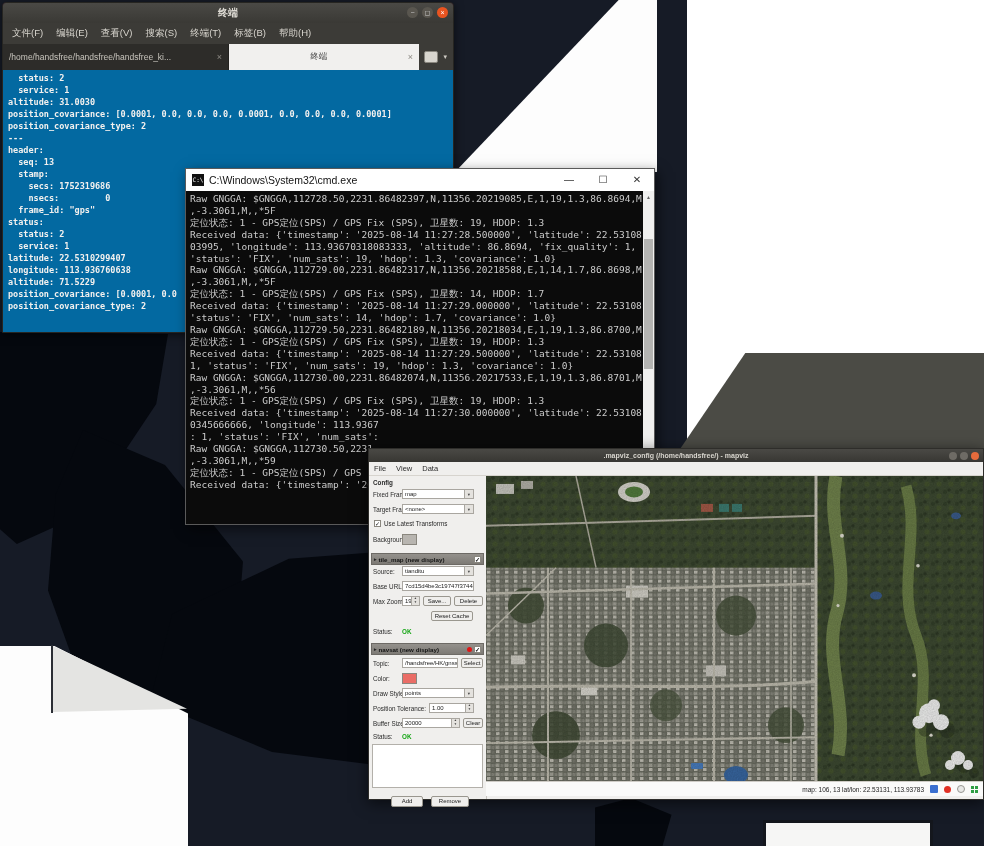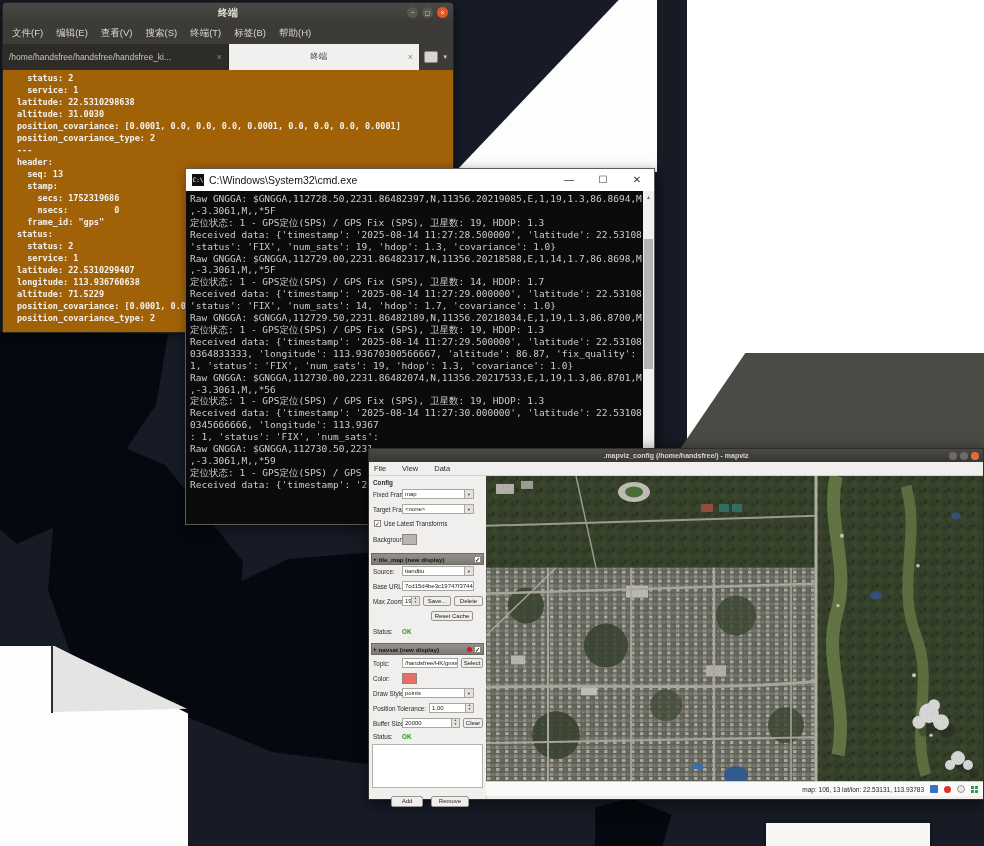--- a/index.html
+++ b/index.html
@@ -32,22 +32,22 @@
   .term-tabbar{position:absolute;left:0;top:41px;right:0;height:26px;background:#3c3b37;display:flex;}
   .term-tab{box-sizing:border-box;height:26px;display:flex;align-items:center;
         padding:0 6px;font-size:8.5px;}
   .term-tab.inactive{width:226px;background:#2d2c29;color:#c8c5bd;border-right:1px solid #23221f;}
   .term-tab.active{width:190px;background:#f1f0ee;color:#3c3c3c;justify-content:center;}
   .term-tab .lbl{white-space:nowrap;overflow:hidden;text-overflow:ellipsis;flex:1;}
   .term-tab .x{margin-left:5px;color:#8d8a84;font-size:9px;}
   .term-tabtools{flex:1;display:flex;align-items:center;justify-content:flex-end;gap:5px;padding-right:6px;}
   .newterm-icon{width:12px;height:10px;background:#d8d5ce;border:1px solid #8a877f;border-radius:2px;}
   .term-caret{color:#cfccc4;font-size:7px;}
-  .term-body{position:absolute;left:0;top:67px;right:0;bottom:0;background:#a16207;
-        padding:2px 0 0 14px;}
+  .term-body{position:absolute;left:0;top:67px;right:0;bottom:0;background:#0369a1;
+        padding:2px 0 0 5px;}
   .term-line{font-family:"DejaVu Sans Mono",monospace;font-size:8.5px;line-height:12px;
         font-weight:bold;color:#f3f1ef;white-space:pre;}
 
   
   .cmd{left:185px;top:168px;width:470px;height:357px;z-index:20;background:#0b0b0b;
        border:1px solid #5a5a5a;box-shadow:3px 4px 12px rgba(0,0,0,.55);}
   .cmd-titlebar{position:absolute;left:0;top:0;right:0;height:22px;background:#ffffff;
        display:flex;align-items:center;}
   .cmd-icon{width:12px;height:12px;background:#111;margin:0 5px 0 6px;color:#fff;
        font-family:"DejaVu Sans Mono",monospace;font-size:6px;line-height:12px;text-align:center;}
@@ -63,21 +63,21 @@
   
   .mapviz{left:368px;top:448px;width:616px;height:352px;z-index:30;background:#f0efed;
        border:1px solid #2e2d2a;box-shadow:0 3px 14px rgba(0,0,0,.6);}
   .mv-titlebar{position:absolute;left:0;top:0;right:0;height:13px;
        background:linear-gradient(#4a4945,#383733);display:flex;align-items:center;justify-content:center;}
   .mv-title{font-size:7px;color:#d8d5ce;font-weight:bold;}
   .mv-btns{position:absolute;right:4px;top:2.5px;display:flex;gap:3px;}
   .mvbtn{width:8px;height:8px;border-radius:50%;background:#6e6b65;}
   .mvbtn.close{background:#e66b3c;}
   .mv-menubar{position:absolute;left:0;top:13px;right:0;height:13px;background:#f0efed;
-       border-bottom:1px solid #d7d4ce;display:flex;align-items:center;gap:16px;padding-left:5px;}
+       border-bottom:1px solid #d7d4ce;display:flex;align-items:center;gap:10px;padding-left:5px;}
   .mv-menu-item{font-size:7.5px;color:#2c2c2c;}
   .mv-panel{position:absolute;left:0;top:27px;width:117px;bottom:0;background:#f0efed;
        border-right:1px solid #c7c4be;}
   .p-label{position:absolute;left:4px;font-size:6.3px;color:#2a2a2a;white-space:nowrap;}
   .p-combo,.p-field,.p-spin{position:absolute;left:33px;width:72px;height:10px;box-sizing:border-box;
        background:#fff;border:1px solid #a9a6a0;font-size:6px;color:#222;display:flex;align-items:center;}
   .p-combo .val,.p-field .val,.p-spin .val{flex:1;padding-left:2px;white-space:nowrap;overflow:hidden;}
   .arrowbox{width:8px;height:100%;background:#e4e2de;border-left:1px solid #a9a6a0;
        font-size:4.5px;line-height:9px;text-align:center;color:#444;}
   .spinbox{width:7px;height:100%;background:#e4e2de;border-left:1px solid #a9a6a0;
@@ -167,21 +167,20 @@
     </div>
     <div class="term-tabtools">
       <div class="newterm-icon"></div>
       <span class="term-caret">▾</span>
     </div>
   </div>
   <div class="term-body">
 
   <div class="term-line">  status: 2</div>
       <div class="term-line">  service: 1</div>
-      <div class="term-line">latitude: 22.5310298638</div>
       <div class="term-line">altitude: 31.0030</div>
       <div class="term-line">position_covariance: [0.0001, 0.0, 0.0, 0.0, 0.0001, 0.0, 0.0, 0.0, 0.0001]</div>
       <div class="term-line">position_covariance_type: 2</div>
       <div class="term-line">---</div>
       <div class="term-line">header:</div>
       <div class="term-line">  seq: 13</div>
       <div class="term-line">  stamp:</div>
       <div class="term-line">    secs: 1752319686</div>
       <div class="term-line">    nsecs:         0</div>
       <div class="term-line">  frame_id: "gps"</div>
@@ -203,30 +202,30 @@
     <div class="cmd-btn">—</div>
     <div class="cmd-btn">☐</div>
     <div class="cmd-btn">✕</div>
   </div>
   <div class="cmd-body">
 
   <div class="cmd-line">Raw GNGGA: $GNGGA,112728.50,2231.86482397,N,11356.20219085,E,1,19,1.3,86.8694,M</div>
       <div class="cmd-line">,-3.3061,M,,*5F</div>
       <div class="cmd-line">定位状态: 1 - GPS定位(SPS) / GPS Fix (SPS), 卫星数: 19, HDOP: 1.3</div>
       <div class="cmd-line">Received data: {'timestamp': '2025-08-14 11:27:28.500000', 'latitude': 22.53108</div>
+      <div class="cmd-line">03995, 'longitude': 113.93670318083333, 'altitude': 86.8694, 'fix_quality': 1,</div>
       <div class="cmd-line">'status': 'FIX', 'num_sats': 19, 'hdop': 1.3, 'covariance': 1.0}</div>
       <div class="cmd-line">Raw GNGGA: $GNGGA,112729.00,2231.86482317,N,11356.20218588,E,1,14,1.7,86.8698,M</div>
       <div class="cmd-line">,-3.3061,M,,*5F</div>
       <div class="cmd-line">定位状态: 1 - GPS定位(SPS) / GPS Fix (SPS), 卫星数: 14, HDOP: 1.7</div>
       <div class="cmd-line">Received data: {'timestamp': '2025-08-14 11:27:29.000000', 'latitude': 22.53108</div>
       <div class="cmd-line">'status': 'FIX', 'num_sats': 14, 'hdop': 1.7, 'covariance': 1.0}</div>
       <div class="cmd-line">Raw GNGGA: $GNGGA,112729.50,2231.86482189,N,11356.20218034,E,1,19,1.3,86.8700,M</div>
       <div class="cmd-line">定位状态: 1 - GPS定位(SPS) / GPS Fix (SPS), 卫星数: 19, HDOP: 1.3</div>
       <div class="cmd-line">Received data: {'timestamp': '2025-08-14 11:27:29.500000', 'latitude': 22.53108</div>
-      <div class="cmd-line">0364833333, 'longitude': 113.93670300566667, 'altitude': 86.87, 'fix_quality':</div>
       <div class="cmd-line">1, 'status': 'FIX', 'num_sats': 19, 'hdop': 1.3, 'covariance': 1.0}</div>
       <div class="cmd-line">Raw GNGGA: $GNGGA,112730.00,2231.86482074,N,11356.20217533,E,1,19,1.3,86.8701,M</div>
       <div class="cmd-line">,-3.3061,M,,*56</div>
       <div class="cmd-line">定位状态: 1 - GPS定位(SPS) / GPS Fix (SPS), 卫星数: 19, HDOP: 1.3</div>
       <div class="cmd-line">Received data: {'timestamp': '2025-08-14 11:27:30.000000', 'latitude': 22.53108</div>
       <div class="cmd-line">0345666666, 'longitude': 113.9367</div>
       <div class="cmd-line">: 1, 'status': 'FIX', 'num_sats':</div>
       <div class="cmd-line">Raw GNGGA: $GNGGA,112730.50,2231.</div>
       <div class="cmd-line">,-3.3061,M,,*59</div>
       <div class="cmd-line">定位状态: 1 - GPS定位(SPS) / GPS</div>

